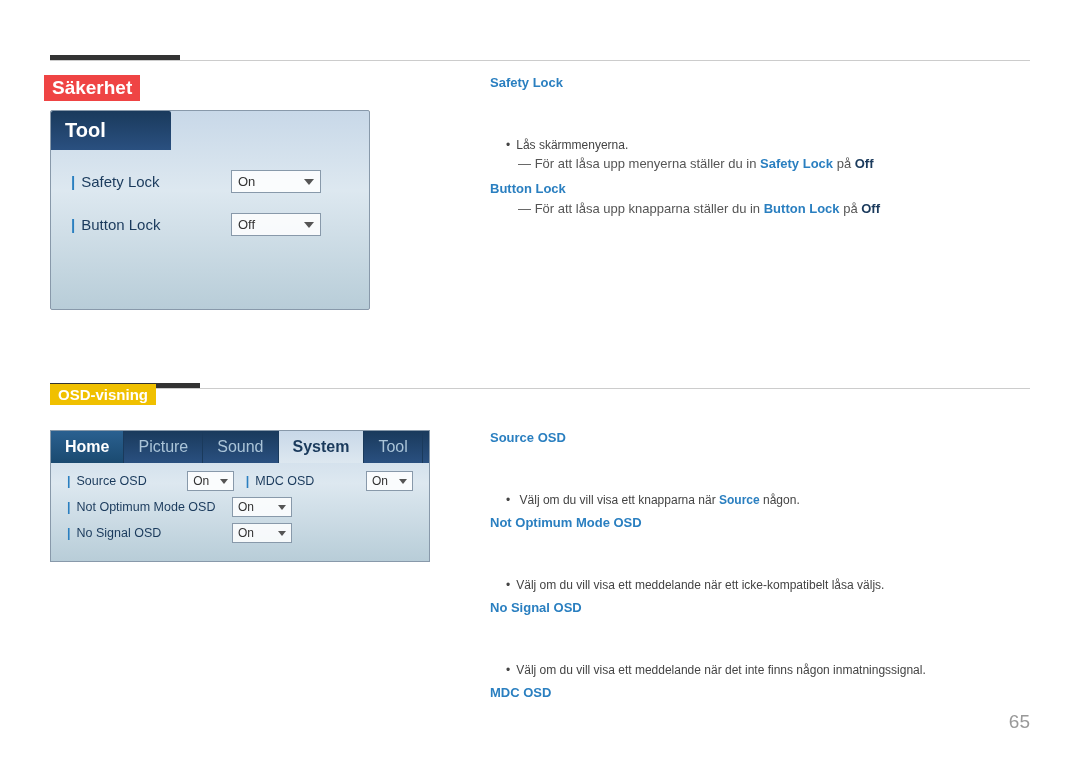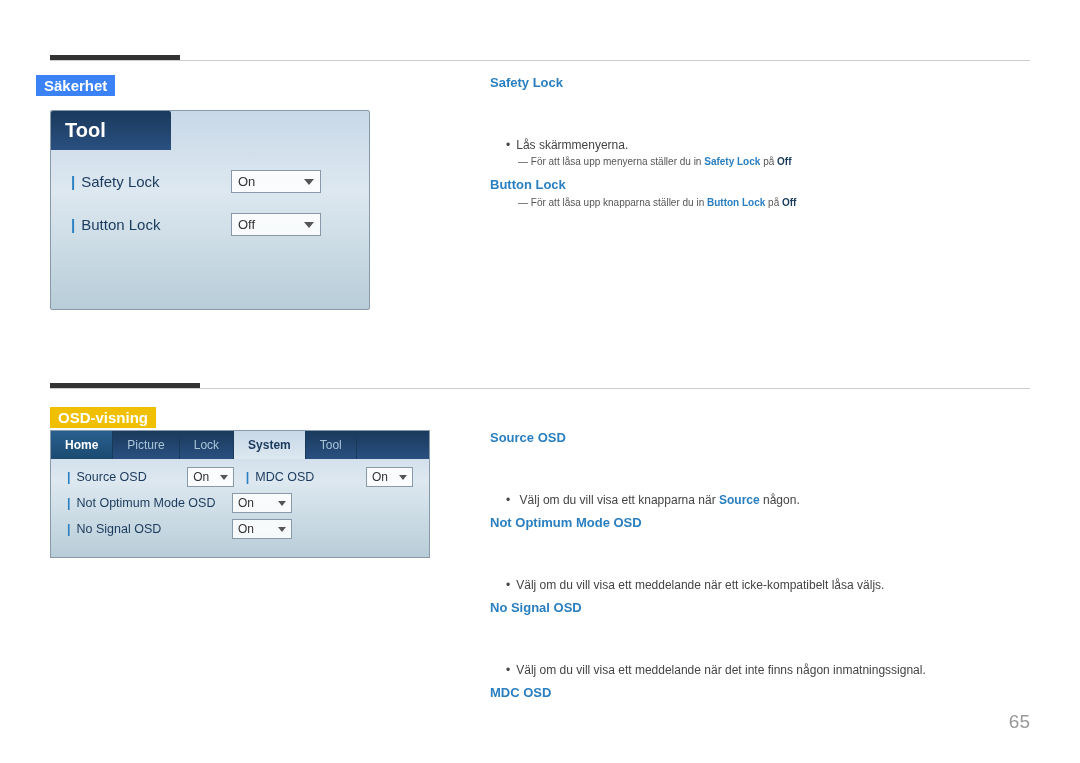--- a/index.html
+++ b/index.html
@@ -37,25 +37,25 @@
       left: 50px;
       width: 130px;
       height: 5px;
       background: #333;
     }
 
     
     .sakerhet-label {
       position: absolute;
       top: 75px;
-      left: 36px;
-      background: #3b82f6;
+      left: 44px;
+      background: #ef4444;
       color: #fff;
       font-weight: bold;
-      font-size: 15px;
+      font-size: 19px;
       padding: 2px 8px;
     }
 
     
     .tool-panel {
       position: absolute;
       top: 110px;
       left: 50px;
       width: 320px;
       height: 200px;
@@ -133,21 +133,21 @@
       font-size: 12px;
       color: #444;
       margin-top: 48px;
     }
     .desc-bullet::before {
       content: '•';
       margin-right: 6px;
     }
     .desc-note {
       padding-left: 28px;
-      font-size: 10px;
+      font-size: 13px;
       color: #555;
       margin-bottom: 10px;
     }
     .desc-note::before {
       content: '— ';
     }
     .highlight-blue {
       color: #2a7fc0;
       font-weight: bold;
     }
@@ -170,21 +170,21 @@
       top: 383px;
       left: 50px;
       width: 150px;
       height: 5px;
       background: #333;
     }
 
     
     .osd-label {
       position: absolute;
-      top: 407px;
+      top: 384px;
       left: 50px;
       background: #f0c000;
       color: #fff;
       font-weight: bold;
       font-size: 15px;
       padding: 2px 8px;
     }
 
     
     .osd-panel {
@@ -196,21 +196,21 @@
       border: 1px solid #8899aa;
     }
 
     
     .osd-tabs {
       display: flex;
       background: linear-gradient(180deg, #1a3a5c 0%, #2a5080 100%);
     }
     .osd-tab {
       color: #aac4d8;
-      font-size: 12px;
+      font-size: 16px;
       padding: 7px 14px;
       cursor: pointer;
       border-right: 1px solid #1a3a5c;
     }
     .osd-tab.active {
       background: linear-gradient(180deg, #2a6090 0%, #1a4a70 100%);
       color: #fff;
       font-weight: bold;
     }
     .osd-tab.system-active {
@@ -311,21 +311,21 @@
 
 <div class="mid-rule-accent"></div>
 <div class="mid-rule"></div>
 
 <div class="osd-label">OSD-visning</div>
 
 <div class="osd-panel">
   <div class="osd-tabs">
     <div class="osd-tab active">Home</div>
     <div class="osd-tab">Picture</div>
-    <div class="osd-tab">Lock</div>
+    <div class="osd-tab">Sound</div>
     <div class="osd-tab system-active">System</div>
     <div class="osd-tab">Tool</div>
   </div>
   <div class="osd-body">
 
     <div class="osd-row">
       <div class="osd-row-label">Source OSD</div>
       <div class="osd-mini-select">
         <span>On</span>
         <div class="osd-mini-arrow"></div>

